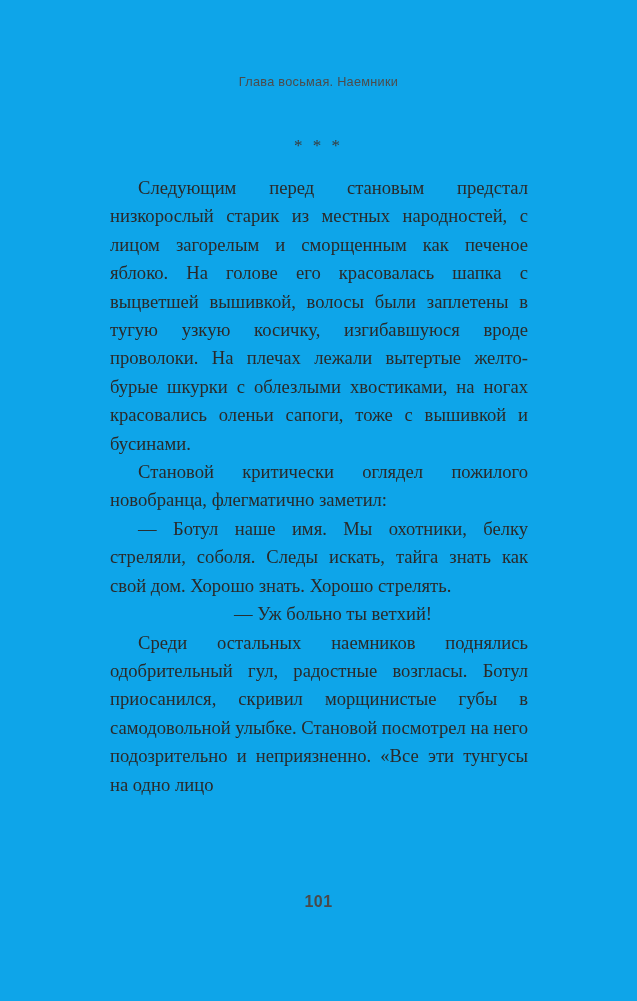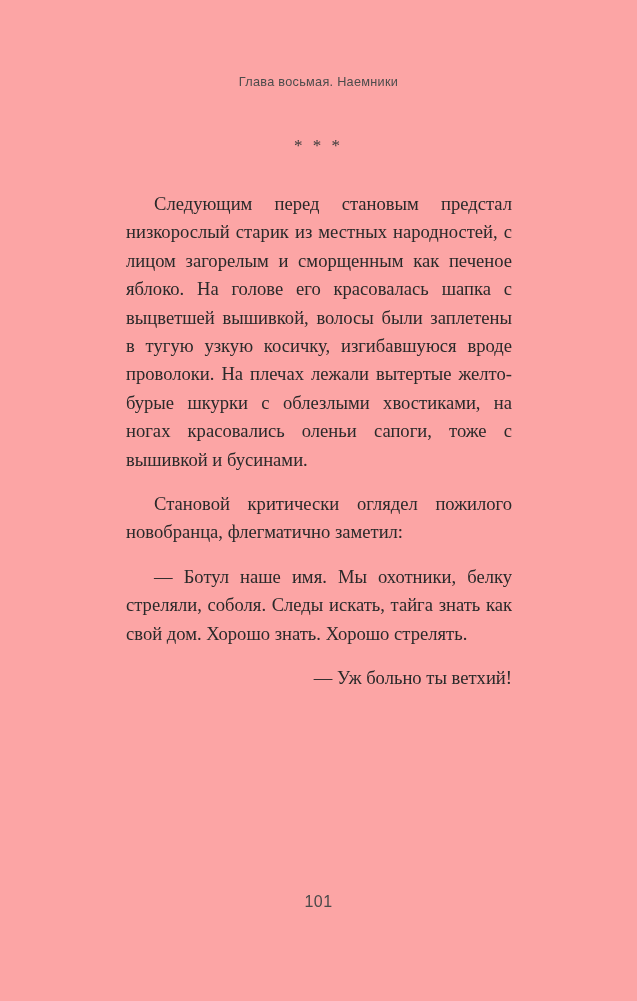--- a/index.html
+++ b/index.html
@@ -11,21 +11,21 @@
     height: 1001px;
     background: #fcfcfb;
     font-family: "Liberation Serif", "DejaVu Serif", serif;
     color: #2a2a2a;
     overflow: hidden;
     position: relative;
   }
   .page {
     position: absolute;
     inset: 0;
-    background: #fca5a5;
+    background: #0ea5e9;
   }
   .running-head {
     position: absolute;
     top: 74px;
     left: 0;
     right: 0;
     text-align: center;
     font-family: "Liberation Sans", "DejaVu Sans", sans-serif;
     font-size: 13.5px;
     letter-spacing: 0.3px;
@@ -49,49 +49,51 @@
     top: 174px;
     left: 110px;
     width: 418px;
     font-size: 18.6px;
     line-height: 28.4px;
     text-align: justify;
     text-justify: inter-word;
     color: #2a2a2a;
   }
   .body-text p {
-    margin: 16px;
+    margin: 0;
     text-indent: 28px;
   }
   .body-text p.nojust {
-    text-align: right;
+    text-align: center;
   }
   .folio {
     position: absolute;
     top: 893px;
     left: 0;
     right: 0;
     text-align: center;
     font-family: "Liberation Sans", "DejaVu Sans", sans-serif;
     font-size: 16px;
     color: #4a4a4a;
     letter-spacing: 0.5px;
+    font-weight: bold;
   }
 </style>
 </head>
 <body>
 
 <div class="page">
 
   <div class="running-head">Глава восьмая. Наемники</div>
 
   <div class="scene-break">* * *</div>
 
   <div class="body-text">
     <p>Следующим перед становым предстал низкорослый старик из местных народностей, с лицом загорелым и сморщенным как печеное яблоко. На голове его красовалась шапка с выцветшей вышивкой, волосы были заплетены в тугую узкую косичку, изгибавшуюся вроде проволоки. На плечах лежали вытертые желто-бурые шкурки с облезлыми хвостиками, на ногах красовались оленьи сапоги, тоже с вышивкой и бусинами.</p>
     <p>Становой критически оглядел пожилого новобранца, флегматично заметил:</p>
     <p>— Ботул наше имя. Мы охотники, белку стреляли, соболя. Следы искать, тайга знать как свой дом. Хорошо знать. Хорошо стрелять.</p>
     <p class="nojust">— Уж больно ты ветхий!</p>
+    <p>Среди остальных наемников поднялись одобрительный гул, радостные возгласы. Ботул приосанился, скривил морщинистые губы в самодовольной улыбке. Становой посмотрел на него подозрительно и неприязненно. «Все эти тунгусы на одно лицо</p>
   </div>
 
   <div class="folio">101</div>
 
 </div>
 
 </body></html>

